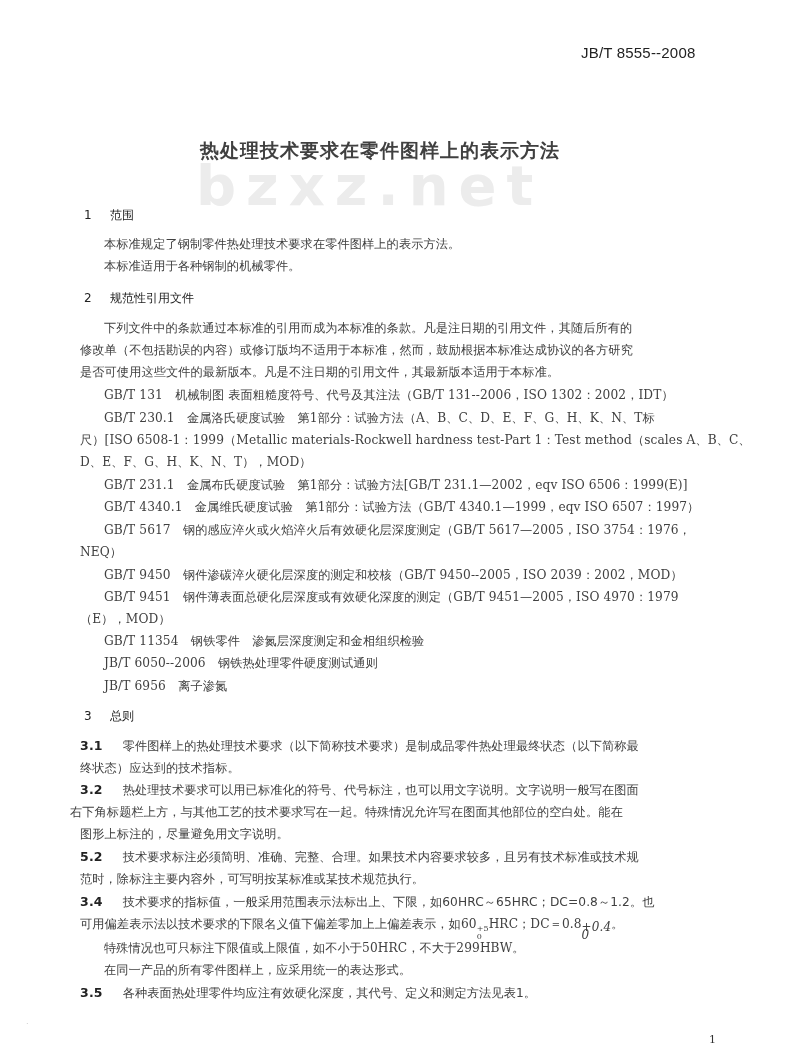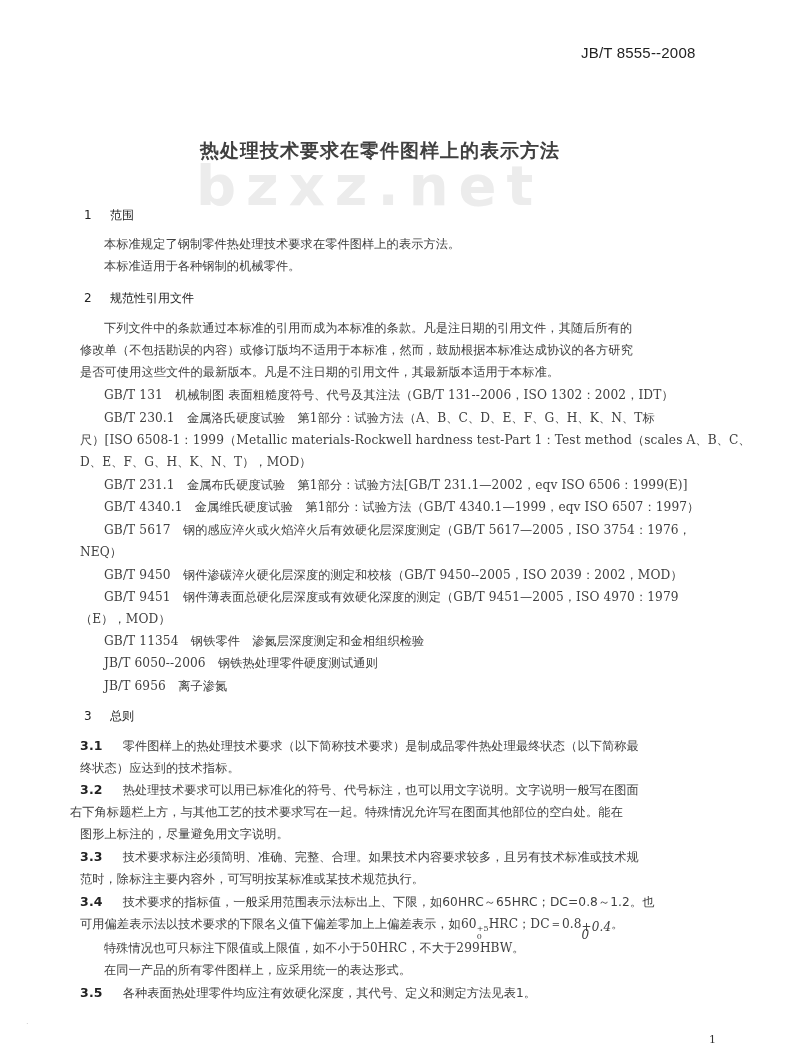--- a/index.html
+++ b/index.html
@@ -55,21 +55,21 @@
 
 <div class="abs h" style="left:84px;top:708px;"><span class="num">3</span><span>总则</span></div>
 
 <div class="abs cl" style="left:80px;top:738px;"><span class="cn">3.1</span><span class="p">零件图样上的热处理技术要求（以下简称技术要求）是制成品零件热处理最终状态（以下简称最</span></div>
 <div class="abs p" style="left:80px;top:760px;">终状态）应达到的技术指标。</div>
 
 <div class="abs cl" style="left:80px;top:782px;"><span class="cn">3.2</span><span class="p">热处理技术要求可以用已标准化的符号、代号标注，也可以用文字说明。文字说明一般写在图面</span></div>
 <div class="abs p" style="left:70px;top:804px;">右下角标题栏上方，与其他工艺的技术要求写在一起。特殊情况允许写在图面其他部位的空白处。能在</div>
 <div class="abs p" style="left:80px;top:826px;">图形上标注的，尽量避免用文字说明。</div>
 
-<div class="abs cl" style="left:80px;top:849px;"><span class="cn">3.3</span><span class="p">技术要求标注必须简明、准确、完整、合理。如果技术内容要求较多，且另有技术标准或技术规</span></div>
+<div class="abs cl" style="left:80px;top:849px;"><span class="cn">5.2</span><span class="p">技术要求标注必须简明、准确、完整、合理。如果技术内容要求较多，且另有技术标准或技术规</span></div>
 <div class="abs p" style="left:80px;top:871px;">范时，除标注主要内容外，可写明按某标准或某技术规范执行。</div>
 
 <div class="abs cl" style="left:80px;top:894px;"><span class="cn">3.4</span><span class="p">技术要求的指标值，一般采用范围表示法标出上、下限，如60HRC～65HRC；DC=0.8～1.2。也</span></div>
 <div class="abs p" style="left:80px;top:916px;"><span>可用偏差表示法以技术要求的下限名义值下偏差零加上上偏差表示，如60</span><span style="display:inline-flex;flex-direction:column;vertical-align:-3px;line-height:8px;font-size:8px;">
       <span>+5</span>
       <span>0</span>
     </span><span>HRC；DC＝0.8</span><span style="display:inline-flex;flex-direction:column;vertical-align:-3px;line-height:8px;font-size:12px;font-style:italic;">
       <span>+0.4</span>
       <span>0</span>
     </span><span>。</span></div>

